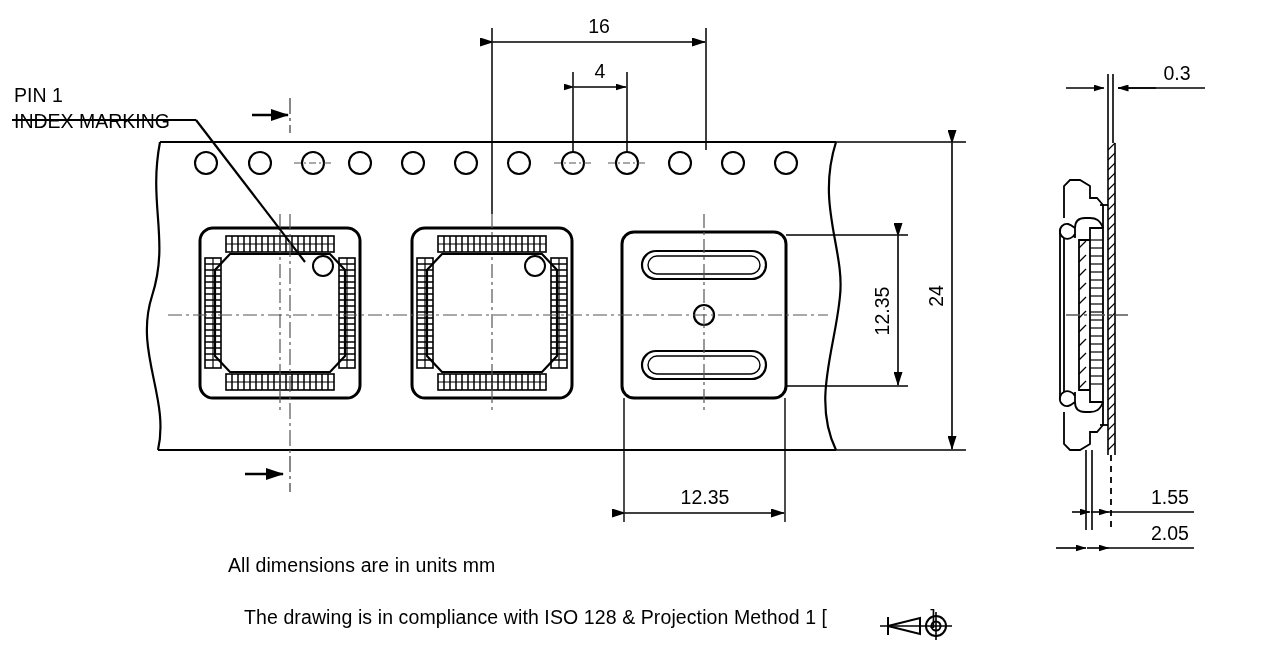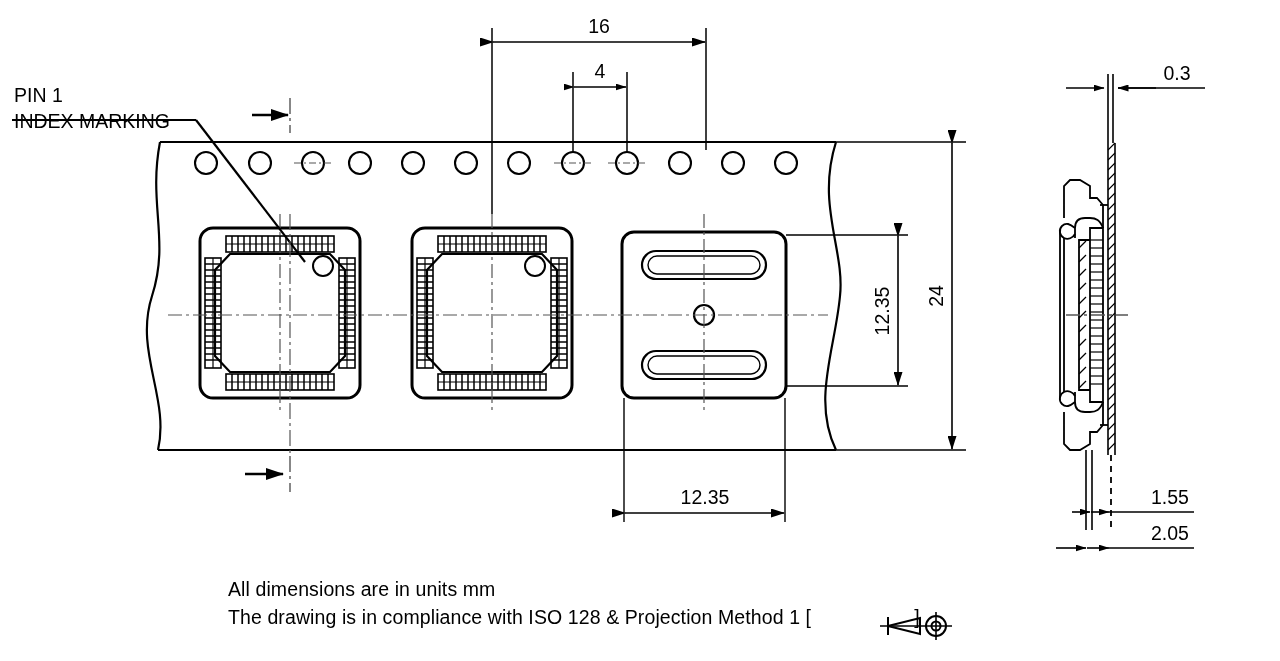--- a/index.html
+++ b/index.html
@@ -2,22 +2,22 @@
 <html><head>
 <meta charset="utf-8">
 <style>
   html,body{margin:0;padding:0;background:#ffffff;}
   body{width:1280px;height:661px;position:relative;overflow:hidden;
        font-family:"Liberation Sans",sans-serif;color:#000;}
   .stage{position:absolute;left:0;top:0;width:1280px;height:661px;}
   svg{display:block;}
   .note{position:absolute;font-family:"Liberation Sans",sans-serif;
         font-size:19.5px;color:#000;white-space:nowrap;letter-spacing:.1px;}
-  #note-line-1{left:228px;top:578px;}
-  #note-line-2{left:228px;top:606px;}
+  #note-line-1{left:228px;top:554px;}
+  #note-line-2{left:244px;top:606px;}
   .dimtxt{font-family:"Liberation Sans",sans-serif;font-size:19.5px;fill:#000;}
   .lbl{font-family:"Liberation Sans",sans-serif;font-size:19.5px;fill:#000;}
 </style>
 </head>
 <body>
 
 <div class="stage">
 <svg width="1280" height="661" viewBox="0 0 1280 661">
   <defs>
     <marker id="ar" markerWidth="14" markerHeight="9" refX="13" refY="4.5" orient="auto" markerUnits="userSpaceOnUse">

